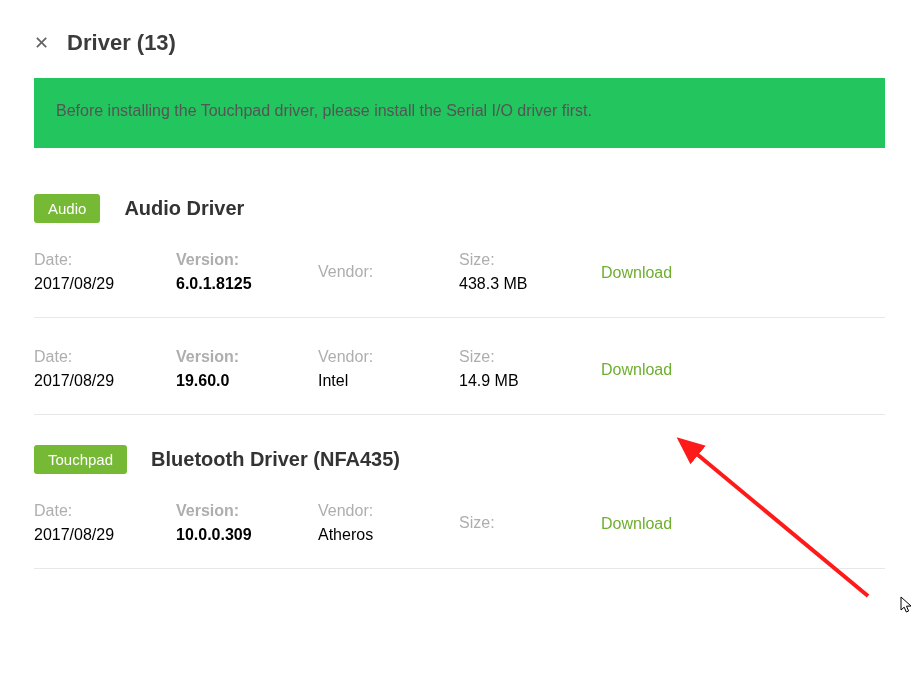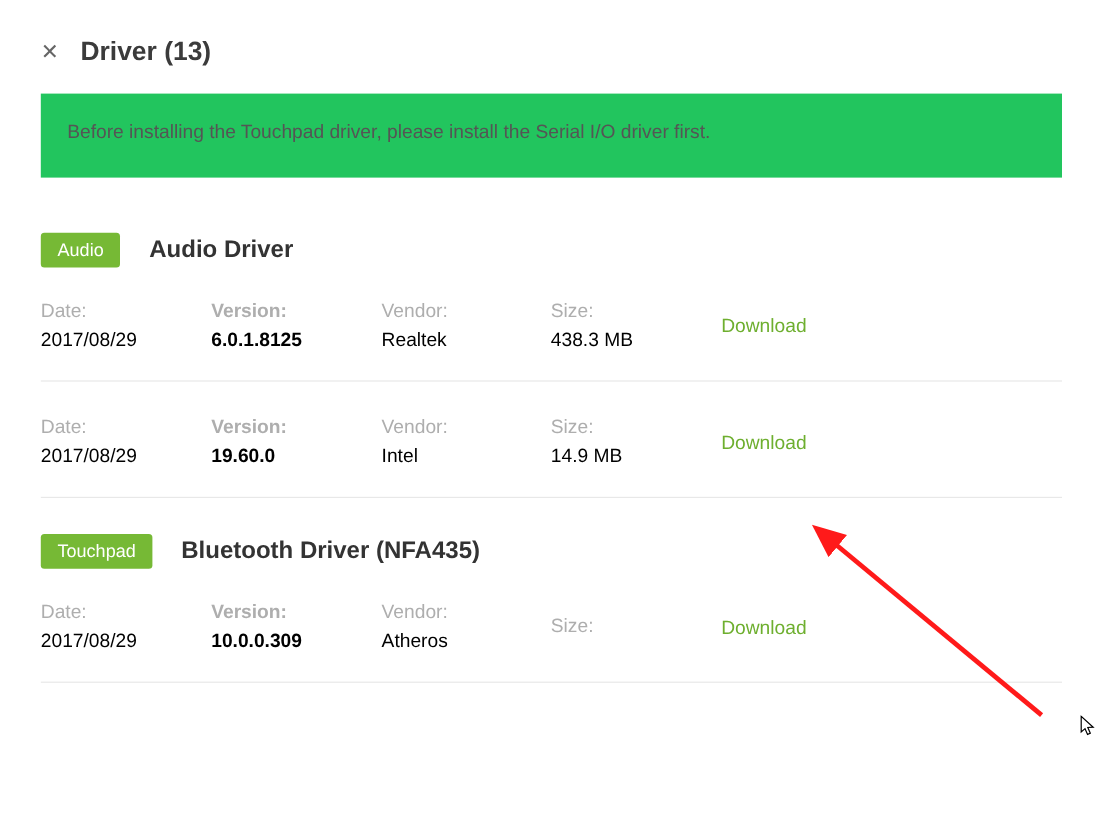--- a/index.html
+++ b/index.html
@@ -87,21 +87,20 @@
       <div class="col date">
         <span class="meta-label">Date:</span>
         <span class="meta-value">2017/08/29</span>
       </div>
       <div class="col version">
         <span class="meta-label">Version:</span>
         <span class="meta-value">6.0.1.8125</span>
       </div>
       <div class="col vendor">
         <span class="meta-label">Vendor:</span>
-        <span class="meta-value">Realtek</span>
       </div>
       <div class="col size">
         <span class="meta-label">Size:</span>
         <span class="meta-value">438.3 MB</span>
       </div>
       <div class="col dl">
         <span class="download-link">Download</span>
       </div>
     </div>
   </div>

